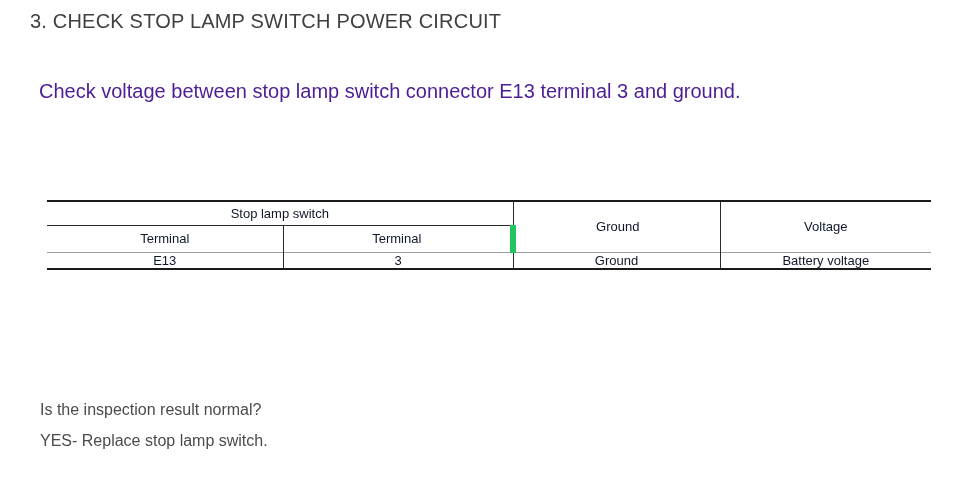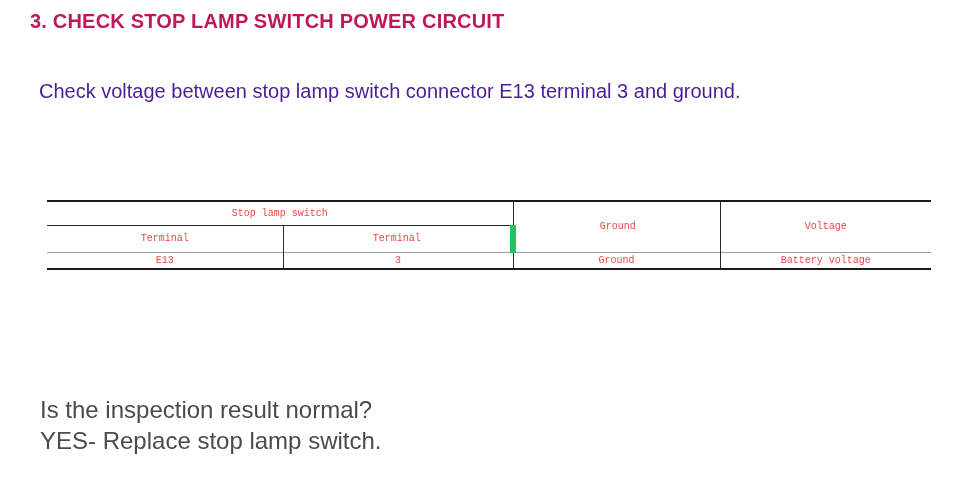--- a/index.html
+++ b/index.html
@@ -9,22 +9,22 @@
     font-family: "Liberation Sans", sans-serif;
     overflow: hidden;
     position: relative;
   }
   .page { position: relative; width: 979px; height: 498px; }
 
   .step-heading {
     position: absolute;
     left: 30px; top: 10px;
     font-size: 20px;
-    font-weight: bold;
-    color: #be185d;
+    font-weight: normal;
+    color: #404040;
     letter-spacing: 0.2px;
     white-space: nowrap;
   }
 
   .instruction {
     position: absolute;
     left: 39px; top: 80px;
     font-size: 20px;
     font-weight: 400;
     color: #4c1d95;
@@ -32,23 +32,22 @@
   }
 
   table.spec-table {
     position: absolute;
     left: 47px; top: 200px;
     width: 884px;
     border-collapse: collapse;
     table-layout: fixed;
     border-top: 2px solid #1a1a1a;
     border-bottom: 2px solid #1a1a1a;
-    font-size: 10px;
-    color: #ef4444;
-    font-family: Liberation Mono, monospace;
+    font-size: 13px;
+    color: #0f172a;
   }
   table.spec-table th, table.spec-table td {
     font-weight: 400;
     text-align: center;
     vertical-align: middle;
     padding: 0;
     white-space: nowrap;
   }
   .row-group th { height: 24px; }
   .row-sub th { height: 27px; }
@@ -60,21 +59,21 @@
   .terminal-th { border-right: 6px solid #22c55e; }
 
   .row-data td { border-top: 1px solid #9e9e9e; }
   .row-data td.cell-connector,
   .row-data td.cell-terminal,
   .row-data td.cell-ground { border-right: 1px solid #2b2b2b; }
 
   .result-block {
     position: absolute;
     left: 40px; top: 394px;
-    font-size: 24px;
+    font-size: 16px;
     color: #4b4b4b;
     line-height: 31px;
     white-space: nowrap;
   }
 </style>
 </head>
 <body>
 
 <div class="page">
 

